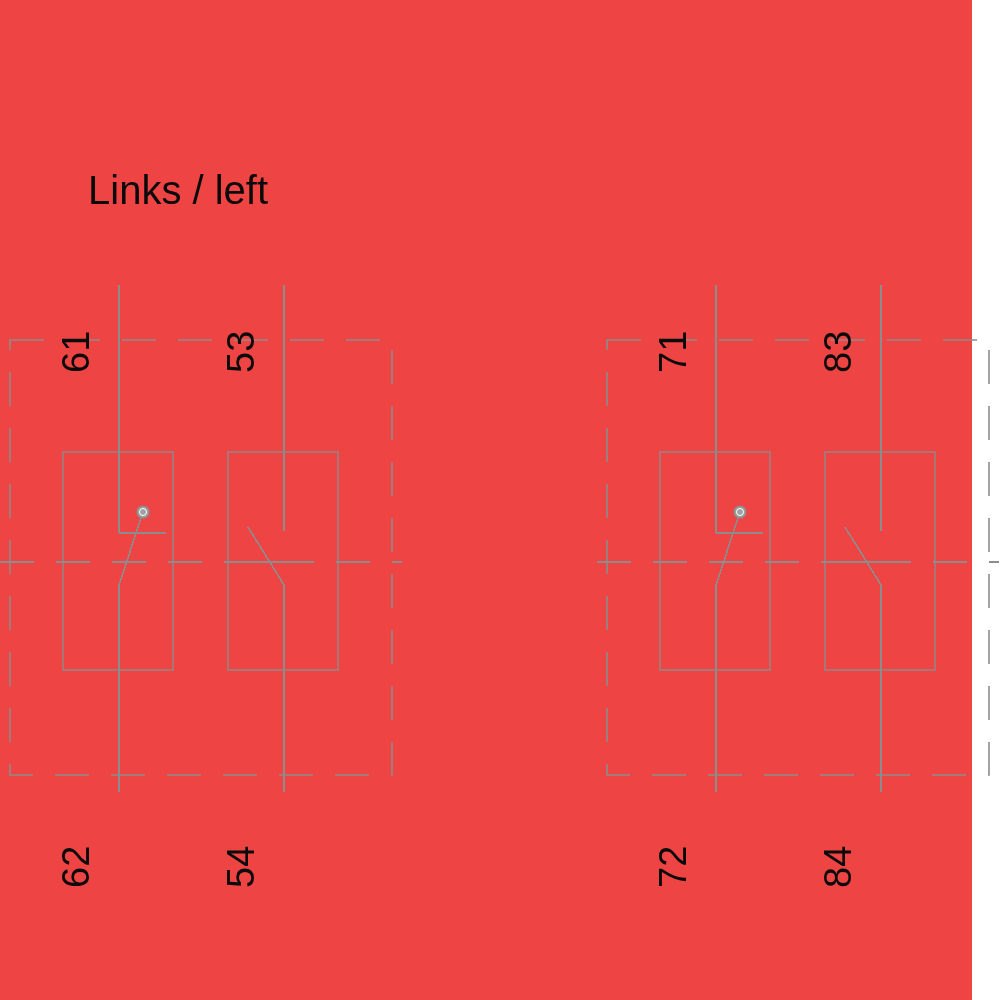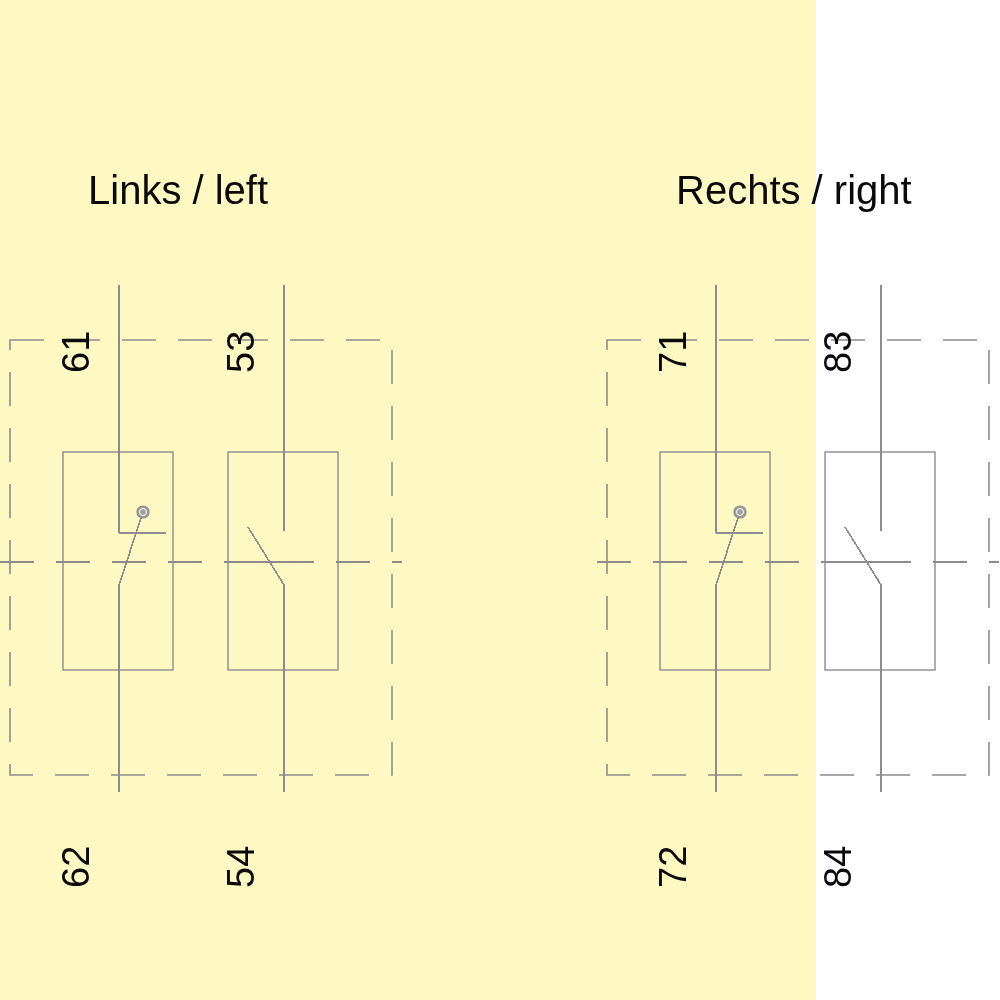--- a/index.html
+++ b/index.html
@@ -9,23 +9,23 @@
     background: #ffffff;
   }
   body {
     width: 1000px;
     height: 1000px;
     font-family: "Liberation Sans", sans-serif;
     overflow: hidden;
   }
   #sheet {
     position: relative;
-    width: 816px;
+    width: 972px;
     height: 1000px;
-    background: #fef9c3;
+    background: #ef4444;
   }
   svg.schematic {
     position: absolute;
     left: 0;
     top: 0;
     width: 1000px;
     height: 1000px;
     display: block;
   }
   .heading {
@@ -89,20 +89,19 @@
       </g>
   </svg>
 
   <div class="heading heading-left">Links / left</div>
 
   <div class="term" id="term-l-nc-top" style="left: 98px; top: 330px;">61</div>
   <div class="term" id="term-l-nc-bot" style="left: 98px; top: 845px;">62</div>
   <div class="term" id="term-l-no-top" style="left: 263px; top: 330px;">53</div>
   <div class="term" id="term-l-no-bot" style="left: 263px; top: 845px;">54</div>
 
-  <div class="heading heading-right">Rechts / right</div>
 
   <div class="term" id="term-r-nc-top" style="left: 695px; top: 330px;">71</div>
   <div class="term" id="term-r-nc-bot" style="left: 695px; top: 845px;">72</div>
   <div class="term" id="term-r-no-top" style="left: 860px; top: 330px;">83</div>
   <div class="term" id="term-r-no-bot" style="left: 860px; top: 845px;">84</div>
 
 </div>
 
 </body></html>

